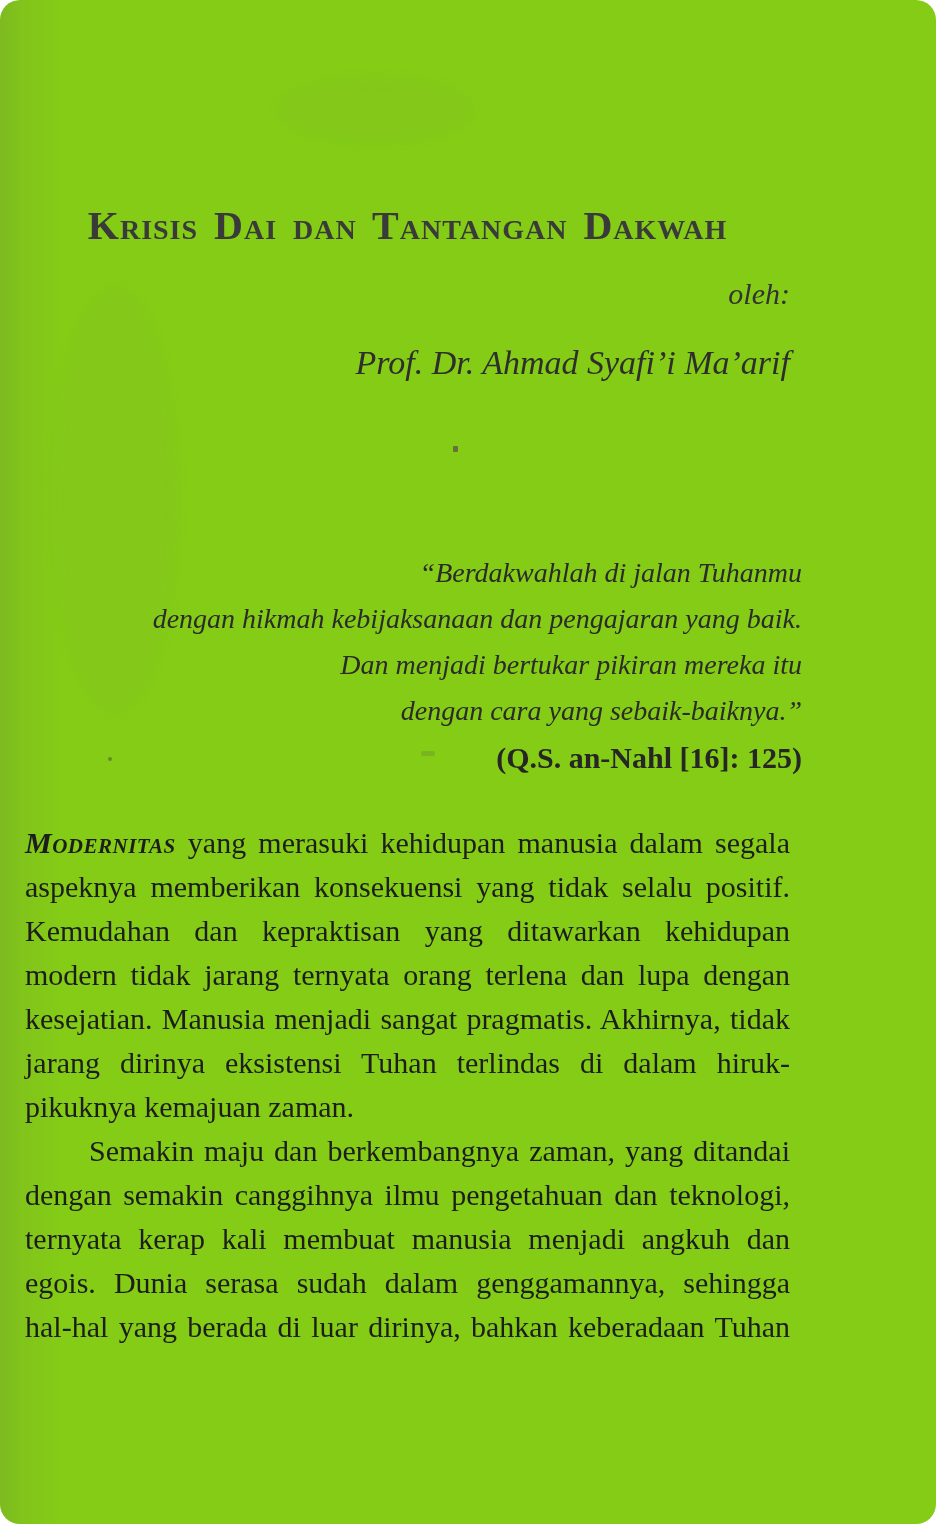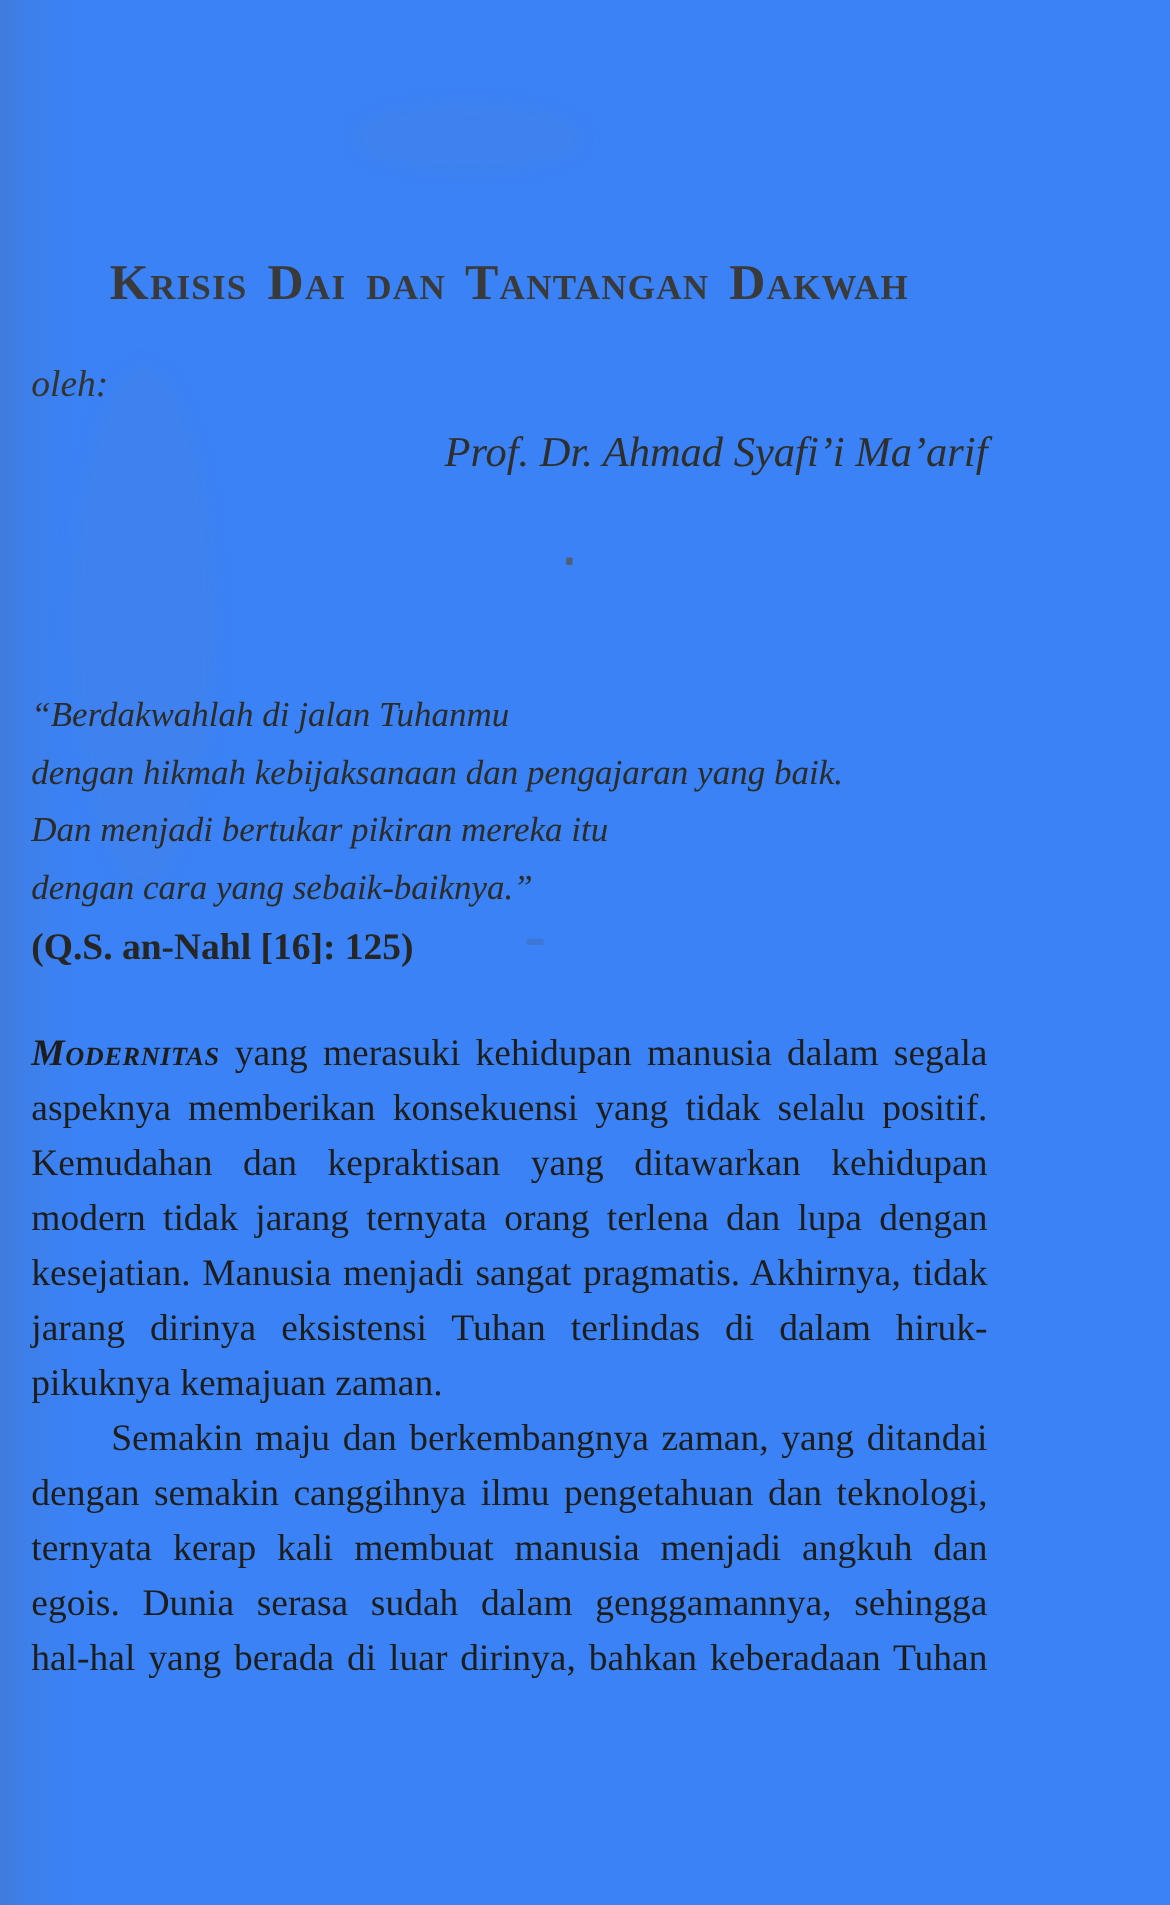--- a/index.html
+++ b/index.html
@@ -1,24 +1,25 @@
 <!DOCTYPE html>
 <html><head>
 <meta charset="utf-8">
 <style>
   html, body { margin: 0; padding: 0; background: #ffffff; }
 
   .page {
     position: relative;
     width: 936px;
     height: 1524px;
-    background: #3b82f6;
+    background: #84cc16;
     font-family: "Liberation Serif", "DejaVu Serif", serif;
     color: #1e1e1e;
     overflow: hidden;
+    border-radius: 20px;
   }
 
   
   .gutter-shadow {
     position: absolute;
     left: 0; top: 0; bottom: 0;
     width: 70px;
     background: linear-gradient(to right,
       rgba(92, 92, 86, 0.16) 0px,
       rgba(92, 92, 86, 0.07) 22px,
@@ -54,42 +55,43 @@
     font-weight: bold;
     font-size: 40px;
     line-height: 44px;
     letter-spacing: 1px;
     word-spacing: 5px;
     color: #3a3a3a;
   }
 
   .byline-label {
     position: absolute;
-    top: 291px; left: 0; width: 100%;
-    text-align: left;
+    top: 277px; left: 0; width: 100%;
+    text-align: right;
     font-style: italic;
     font-size: 30px;
     line-height: 34px;
     color: #333331;
   }
 
   .author-name {
     position: absolute;
     top: 323px; left: 0; width: 100%;
     text-align: right;
     font-style: italic;
     font-size: 34px;
     line-height: 40px;
     color: #2e2e2c;
     margin-top: 20px;
   }
 
   .quote {
     position: absolute;
-    top: 550px; left: 0; width: 100%;
+    top: 550px; left: 12px; width: 100%;
+    text-align: right;
     color: #2b2b29;
   }
   .quote .qline {
     font-style: italic;
     font-size: 28px;
     line-height: 46px;
   }
   .quote .citation {
     font-style: normal;
     font-size: 30px;

